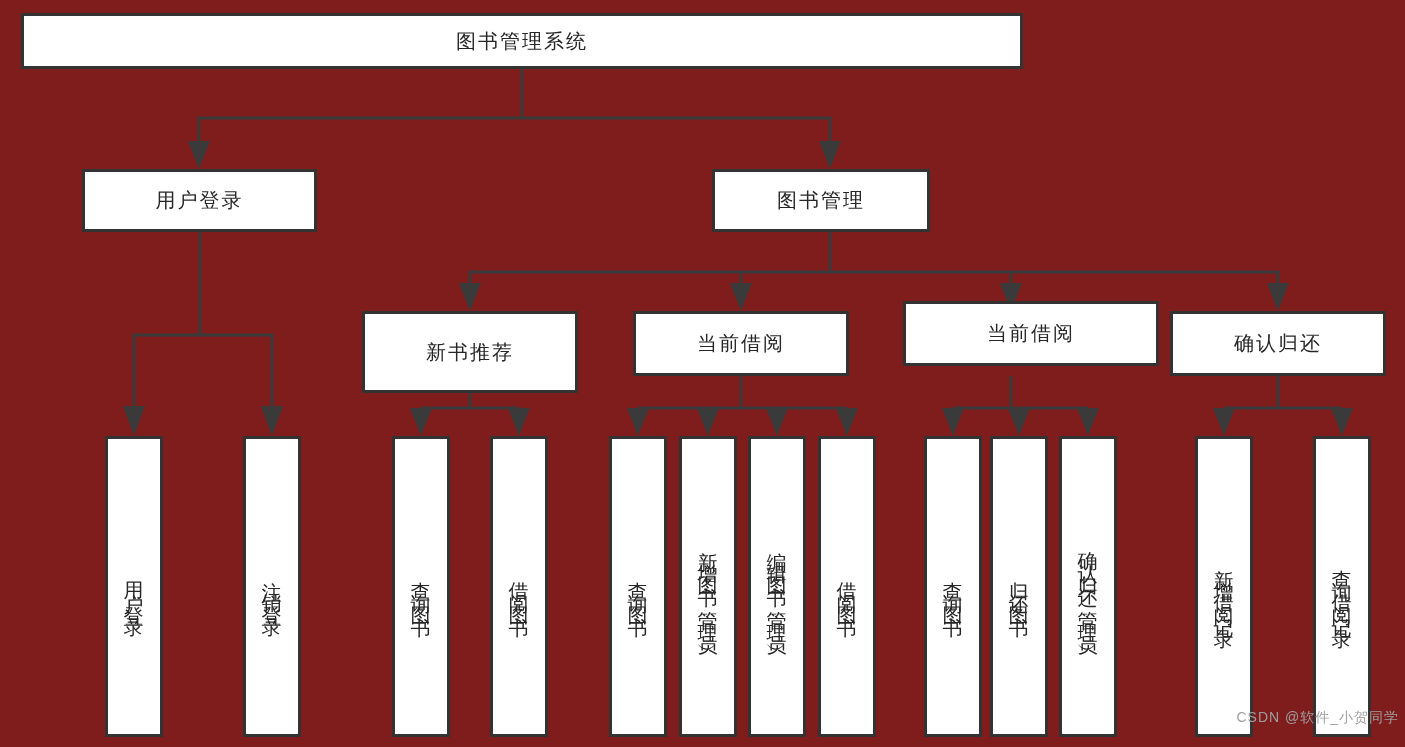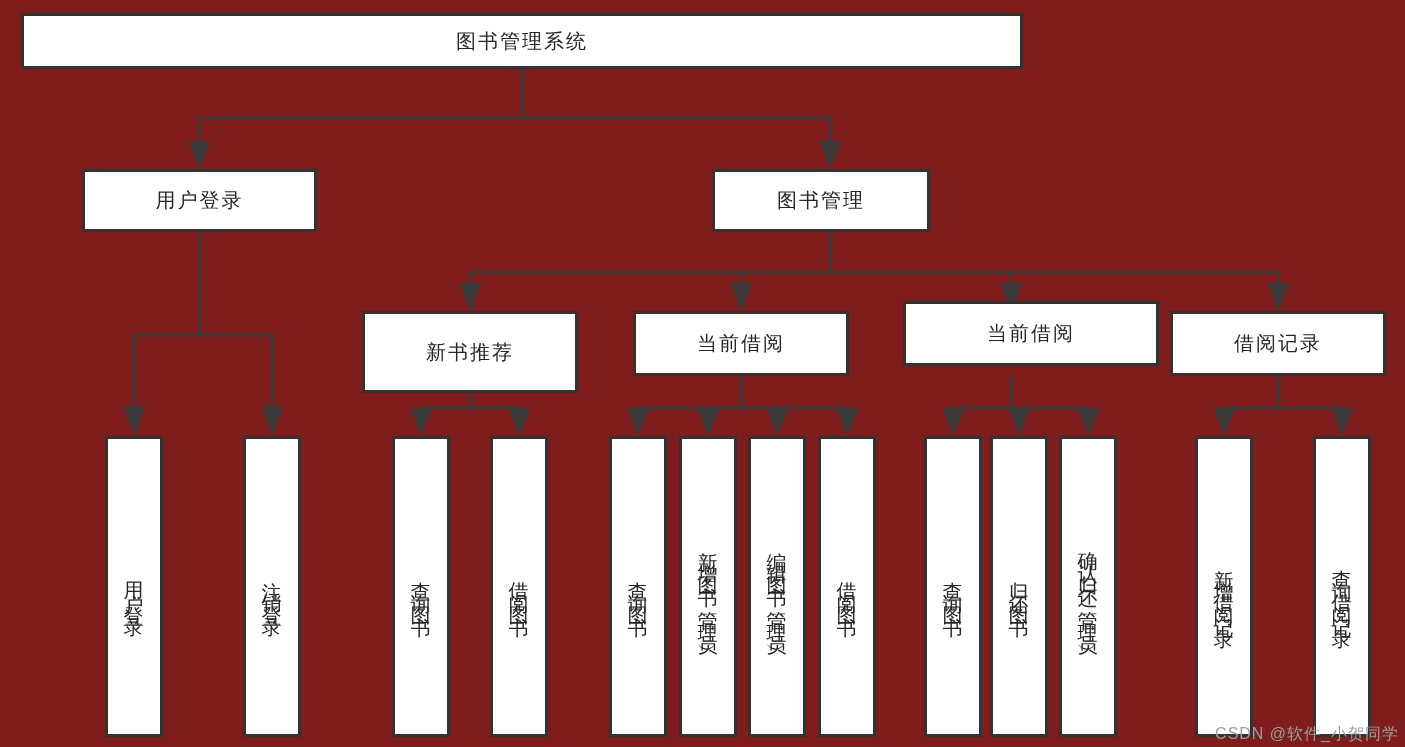--- a/index.html
+++ b/index.html
@@ -53,23 +53,23 @@
   .l-edit2   { left: 748px;  }
   .l-b2      { left: 818px;  }
   .l-q3      { left: 924px;  }
   .l-ret3    { left: 990px;  }
   .l-conf3   { left: 1059px; }
   .l-addrec  { left: 1195px; }
   .l-qrec    { left: 1313px; }
   .watermark {
     position: absolute;
     right: 6px;
-    bottom: 2px;
+    bottom: 20px;
     color: #9e9e9e;
-    font-size: 16px;
+    font-size: 14px;
     letter-spacing: 1px;
   }
 </style>
 </head>
 <body>
 
 <div class="canvas">
 
   <svg class="wires" viewBox="0 0 1405 747">
     <g stroke="#3a3a3a" stroke-width="3" fill="none">
@@ -112,21 +112,21 @@
   </svg>
 
   <div class="box n-root">图书管理系统</div>
 
   <div class="box n-login">用户登录</div>
   <div class="box n-bookmg">图书管理</div>
 
   <div class="box n-newrec">新书推荐</div>
   <div class="box n-borrow">当前借阅</div>
   <div class="box n-curbor">当前借阅</div>
-  <div class="box n-record">借阅记录</div>
+  <div class="box n-record">确认归还</div>
 
   <div class="box v leaf l-ulogin">用户登录</div>
   <div class="box v leaf l-ulogout">注销登录</div>
 
   <div class="box v leaf l-q1">查询图书</div>
   <div class="box v leaf l-b1">借阅图书</div>
 
   <div class="box v leaf l-q2">查询图书</div>
   <div class="box v leaf l-add2">新增图书（管理员）</div>
   <div class="box v leaf l-edit2">编辑图书（管理员）</div>

